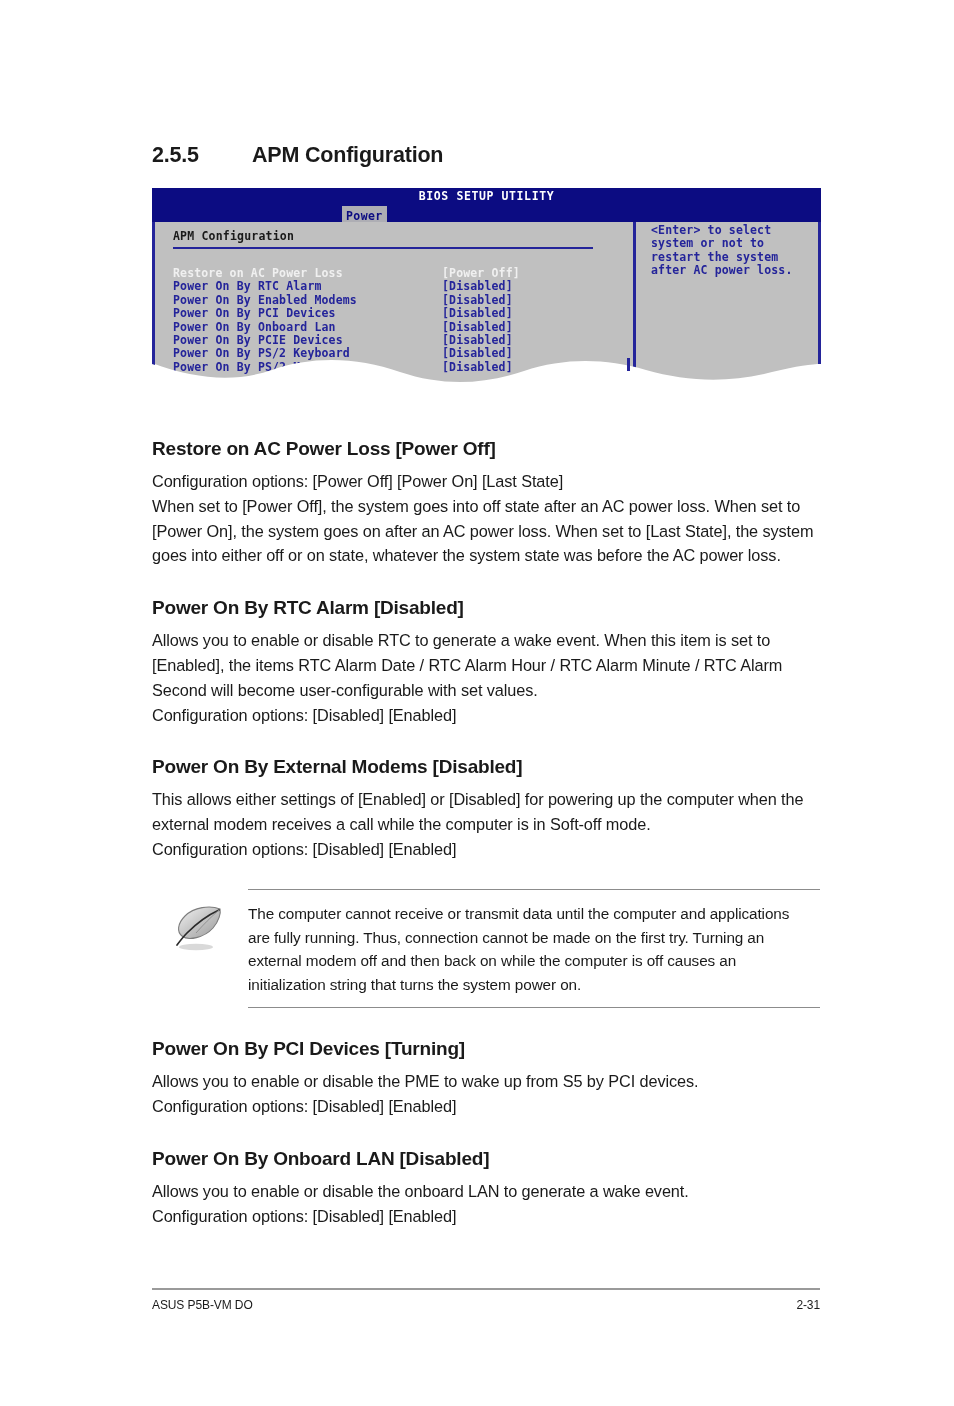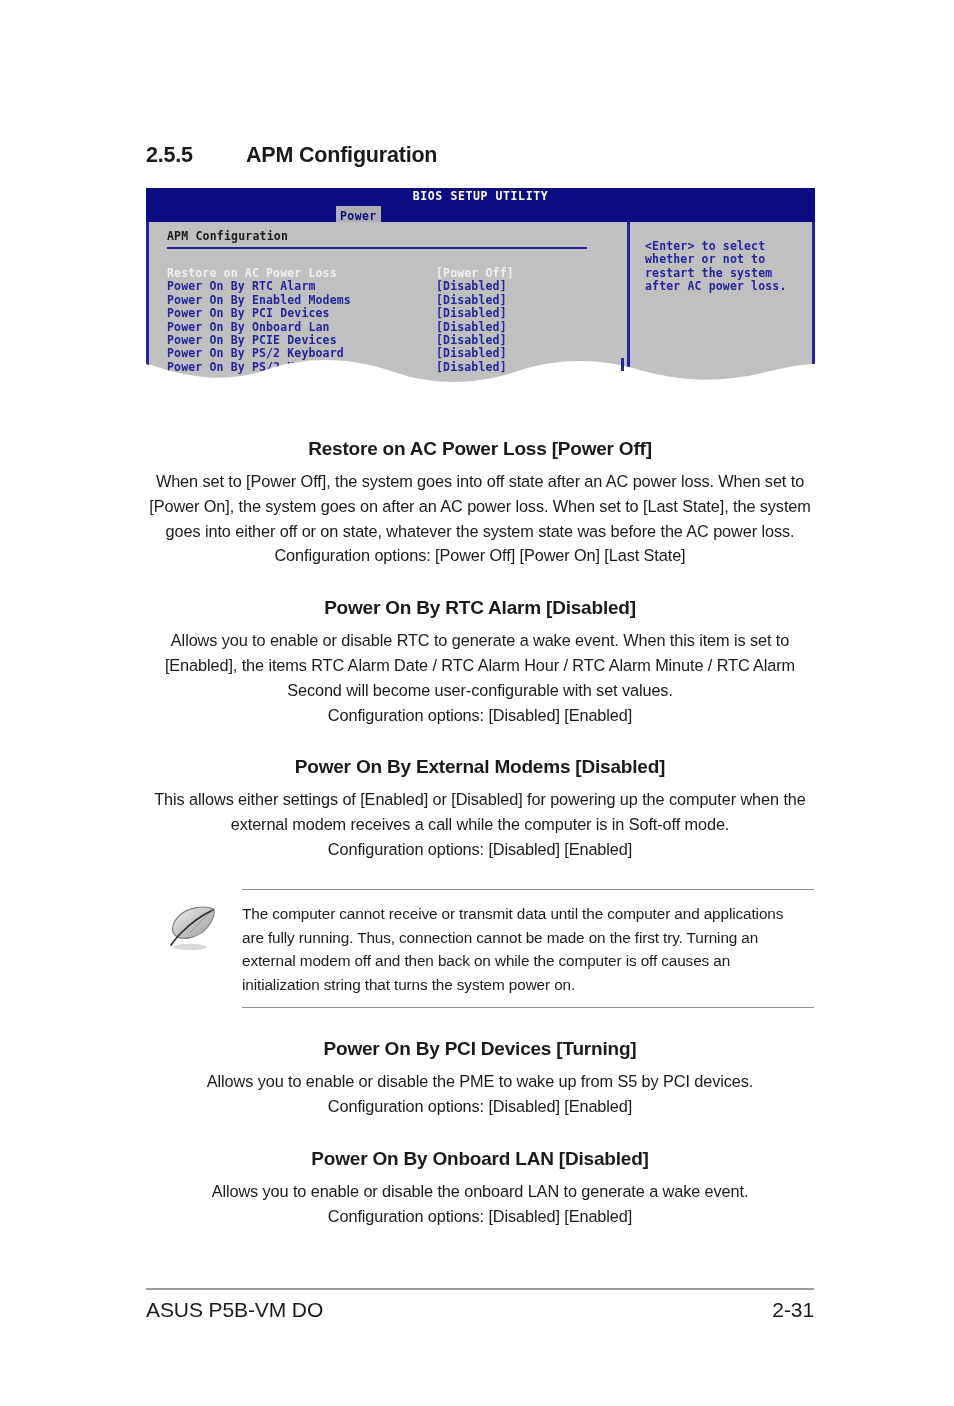--- a/index.html
+++ b/index.html
@@ -7,21 +7,21 @@
   body {
     width: 954px;
     height: 1406px;
     background: #ffffff;
     font-family: "Liberation Sans", sans-serif;
     color: #000000;
     position: relative;
     overflow: hidden;
   }
 
-  .page { position: relative; width: 918px; height: 1406px; }
+  .page { position: relative; width: 918px; height: 1406px; margin-left: 6px; }
 
   
   .section-head {
     position: absolute;
     left: 146px;
     top: 143px;
     display: flex;
     align-items: baseline;
     font-weight: bold;
     font-size: 21.5px;
@@ -92,21 +92,21 @@
     padding: 7px 0 0 18px;
   }
   .bios-divider-v {
     width: 3px;
     background: #24249a;
     height: 100%;
   }
   .bios-right {
     flex: 1;
     height: 100%;
-    padding: 18px 0 0 15px;
+    padding: 2px 0 0 15px;
   }
 
   .bios-screen-title {
     color: #1a1a1a;
     font-size: 11.5px;
     font-weight: bold;
     letter-spacing: 0.2px;
     margin-bottom: 4px;
   }
   .bios-rule {
@@ -154,21 +154,21 @@
     letter-spacing: -0.2px;
     color: #1a1a1a;
   }
   p.item-body {
     font-size: 16.3px;
     line-height: 24.8px;
     margin: 0;
     color: #1a1a1a;
     letter-spacing: -0.1px;
   }
-  .block { margin-bottom: 29px; text-align: center; }
+  .block { margin-bottom: 29px; }
   .block.tight { margin-bottom: 27px; }
 
   
   .note {
     position: relative;
     margin: 14px 0 30px 0;
     width: 668px;
   }
   .note-rule {
     height: 1.5px;
@@ -205,21 +205,21 @@
   }
   .footer-rule {
     height: 2px;
     background: #9a9a9a;
     width: 100%;
   }
   .footer-row {
     display: flex;
     justify-content: space-between;
     padding-top: 8px;
-    font-size: 21px;
+    font-size: 12px;
     color: #1a1a1a;
     letter-spacing: -0.1px;
   }
 </style>
 </head>
 <body>
 
 <div class="page">
 
   <div class="section-head">
@@ -275,41 +275,41 @@
             <span class="lbl">Power On By PS/2 Mouse</span>
             <span class="val">[Disabled]</span>
           </div>
         </div>
       </div>
 
       <div class="bios-divider-v"></div>
 
       <div class="bios-right">
         <div class="bios-help-line">&lt;Enter&gt; to select</div>
-        <div class="bios-help-line">whether or not to</div>
+        <div class="bios-help-line">system or not to</div>
         <div class="bios-help-line">restart the system</div>
         <div class="bios-help-line">after AC power loss.</div>
       </div>
     </div>
 
     <svg class="bios-tear" viewBox="0 0 669 26" preserveAspectRatio="none">
       <path d="M0,0 L669,0 L669,26 L0,26 Z" fill="none"></path>
       <path d="M0,5 C 45,22 85,24 120,12 C 160,-2 205,-1 248,14 C 290,28 330,27 372,13 C 412,0 452,0 494,12 C 536,24 578,25 620,14 C 645,8 660,6 669,6 L669,26 L0,26 Z" fill="#ffffff"></path>
       <path d="M0,0 L3,0 L3,7 C2,7 1,6 0,6 Z" fill="#24249a"></path>
       <path d="M666,0 L669,0 L669,6 C668,6 667,6 666,6 Z" fill="#24249a"></path>
       <path d="M475,0 L478,0 L478,13 L475,13 Z" fill="#24249a"></path>
     </svg>
   </div>
 
   <div class="content">
 
     <div class="block">
       <h3 class="item-head">Restore on AC Power Loss [Power Off]</h3>
+      <p class="item-body">Configuration options: [Power Off] [Power On] [Last State]</p>
       <p class="item-body">When set to [Power Off], the system goes into off state after an AC power loss. When set to [Power On], the system goes on after an AC power loss. When set to [Last State], the system goes into either off or on state, whatever the system state was before the AC power loss.</p>
-      <p class="item-body">Configuration options: [Power Off] [Power On] [Last State]</p>
     </div>
 
     <div class="block">
       <h3 class="item-head">Power On By RTC Alarm [Disabled]</h3>
       <p class="item-body">Allows you to enable or disable RTC to generate a wake event. When this item is set to [Enabled], the items RTC Alarm Date / RTC Alarm Hour / RTC Alarm Minute / RTC Alarm Second will become user-configurable with set values.</p>
       <p class="item-body">Configuration options: [Disabled] [Enabled]</p>
     </div>
 
     <div class="block tight">
       <h3 class="item-head">Power On By External Modems [Disabled]</h3>

